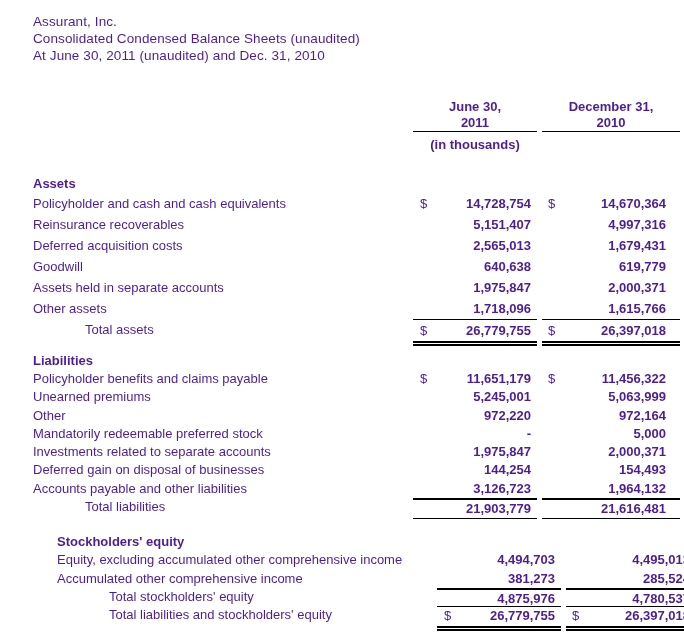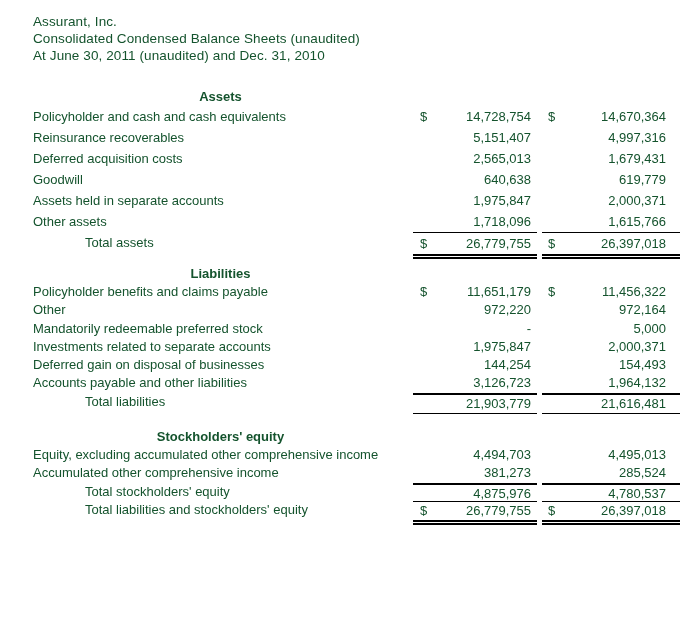--- a/index.html
+++ b/index.html
@@ -1,21 +1,21 @@
 <!DOCTYPE html>
 <html><head>
 <meta charset="utf-8">
 <style>
   html, body { margin: 0; padding: 0; background: #fff; }
   .page {
     position: relative;
     width: 684px;
     height: 634px;
     background: #ffffff;
-    color: #14532d;
+    color: #4c1d95;
     font-family: "Liberation Sans", "DejaVu Sans", sans-serif;
     font-size: 13px;
     overflow: hidden;
     box-sizing: border-box;
     padding: 13px 4px 0 33px;
   }
 
   
   .doc-header { font-size: 13.5px; line-height: 17px; letter-spacing: 0.1px; }
 
@@ -31,58 +31,75 @@
   .chrow1 { height: 17px; line-height: 17px; }
   .chrow2 { height: 16px; line-height: 16px; }
   .chrow3 { height: 20px; line-height: 19px; }
   .chcell { text-align: center; font-weight: bold; }
   .chcell.year { border-bottom: 1.5px solid #000; }
   .chcell.units { padding-top: 4px; }
 
   
   .sec-assets      { margin-top: 24px; }
   .sec-liabilities { margin-top: 12px; }
-  .sec-equity      { margin-top: 17px; }
-
-  .heading-row { height: 18px; text-align: center; }
+  .sec-equity      { margin-top: 17px; margin-left: 24px; }
+
+  .heading-row { height: 18px; }
   .heading-row > .label { line-height: 18px; font-weight: bold; }
 
   .row-tall  { height: 21px; }
   .row-tall  > div { line-height: 21px; }
   .row-short { height: 18.3px; }
   .row-short > div { line-height: 18.3px; }
 
   .label { white-space: nowrap; overflow: hidden; }
   .indent .label { padding-left: 52px; }
 
   .money {
     display: flex;
     align-items: center;
     white-space: nowrap;
   }
-  .money .val { margin-left: auto; }
+  .money .val { margin-left: auto; font-weight: bold; }
   .money.c1 { padding-left: 7px; padding-right: 6px; }
   .money.c2 { padding-left: 6px; padding-right: 14px; }
 
   .rule-top-thin    { border-top: 1.5px solid #000; }
   .rule-top-thick   { border-top: 2.2px solid #000; align-items: center; }
   .rule-bottom-single { border-bottom: 1.5px solid #000; }
   .rule-bottom-double { border-bottom: 5px double #000; }
 </style>
 </head>
 <body>
 
 <div class="page">
 
   <div class="doc-header">
     <div>Assurant, Inc.</div>
     <div>Consolidated Condensed Balance Sheets (unaudited)</div>
     <div>At June 30, 2011 (unaudited) and Dec. 31, 2010</div>
   </div>
 
+  <div class="col-head">
+    <div class="grid chrow1">
+      <div class="label"></div>
+      <div class="chcell">June 30,</div>
+      <div class="chcell">December 31,</div>
+    </div>
+    <div class="grid chrow2">
+      <div class="label"></div>
+      <div class="chcell year">2011</div>
+      <div class="chcell year">2010</div>
+    </div>
+    <div class="grid chrow3">
+      <div class="label"></div>
+      <div class="chcell units">(in thousands)</div>
+      <div class="chcell"></div>
+    </div>
+  </div>
 
   <div>
       <div class="section sec-assets">
         <div class="grid heading-row">
           <div class="label">Assets</div>
         </div>
         <div class="grid row row-tall">
           <div class="label">Policyholder and cash and cash equivalents</div>
           <div class="money c1">
             <span class="cur">$</span>
@@ -169,20 +186,31 @@
           <div class="money c1">
             <span class="cur">$</span>
             <span class="val">11,651,179</span>
           </div>
           <div class="money c2">
             <span class="cur">$</span>
             <span class="val">11,456,322</span>
           </div>
         </div>
         <div class="grid row row-short">
+          <div class="label">Unearned premiums</div>
+          <div class="money c1">
+            <span class="cur"></span>
+            <span class="val">5,245,001</span>
+          </div>
+          <div class="money c2">
+            <span class="cur"></span>
+            <span class="val">5,063,999</span>
+          </div>
+        </div>
+        <div class="grid row row-short">
           <div class="label">Other</div>
           <div class="money c1">
             <span class="cur"></span>
             <span class="val">972,220</span>
           </div>
           <div class="money c2">
             <span class="cur"></span>
             <span class="val">972,164</span>
           </div>
         </div>

